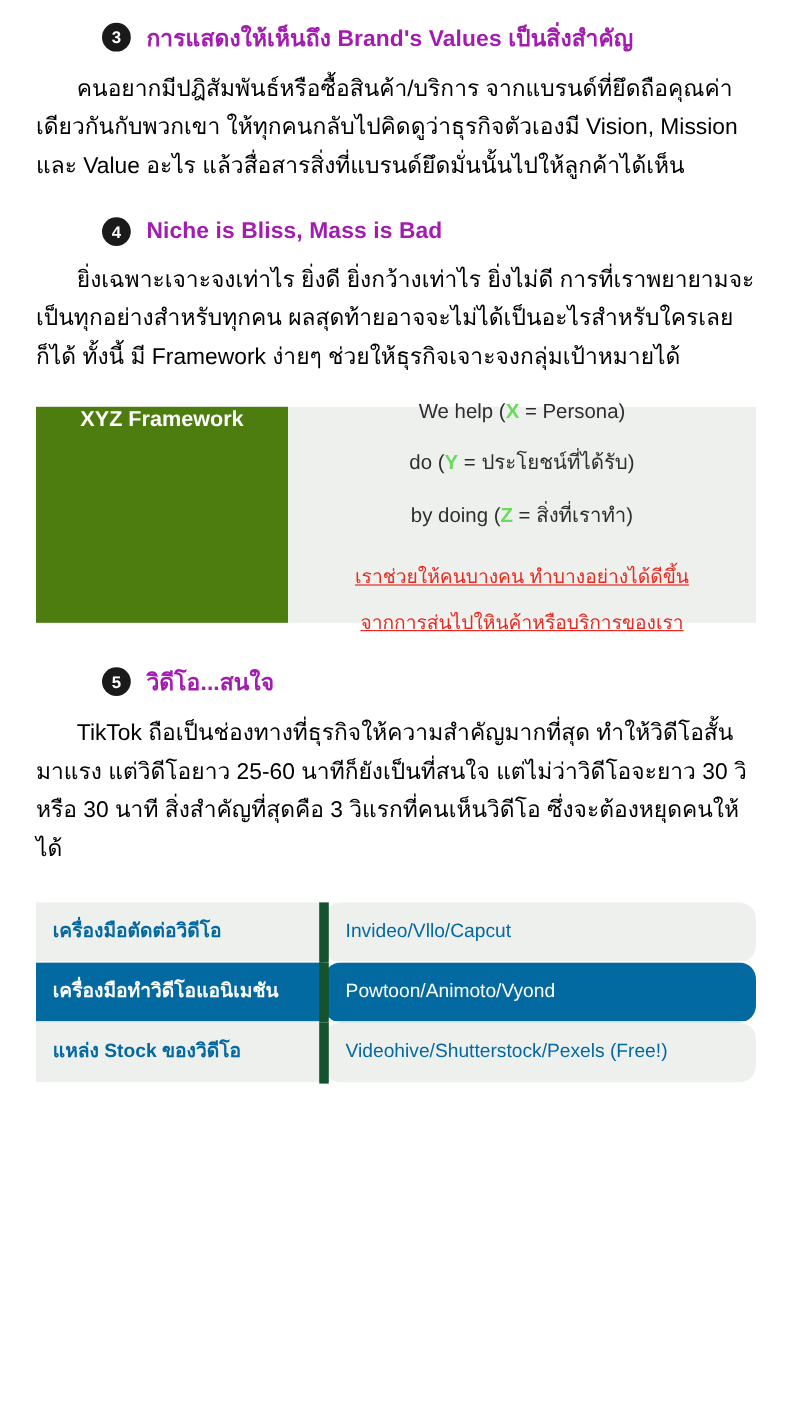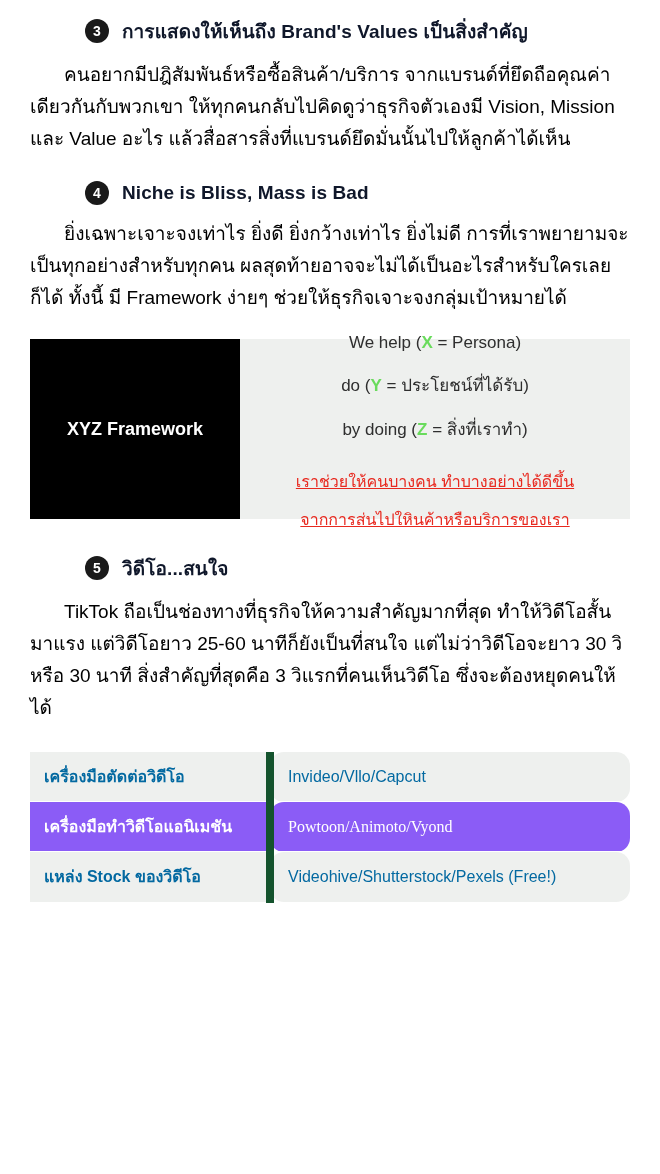--- a/index.html
+++ b/index.html
@@ -35,21 +35,21 @@
     color: #ffffff;
     font-size: 14px;
     font-weight: bold;
     line-height: 24px;
     text-align: center;
     font-family: "Liberation Sans", sans-serif;
   }
   .sec-title {
     font-size: 19px;
     font-weight: bold;
-    color: #0f172a;
+    color: #a21caf;
     letter-spacing: 0.1px;
     white-space: nowrap;
   }
 
   
   .para {
     font-size: 19px;
     line-height: 1.68;
     color: #000000;
     text-align: left;
@@ -59,23 +59,22 @@
 
   
   .xyz-block {
     display: flex;
     margin-top: 26px;
     height: 180px;
     background: #eef0ee;
   }
   .xyz-left {
     flex: 0 0 210px;
-    background: #000000;
+    background: #4d7c0f;
     display: flex;
-    align-items: center;
     justify-content: center;
   }
   .xyz-left-label {
     font-size: 18px;
     font-weight: bold;
     color: #ffffff;
   }
   .xyz-right {
     flex: 1 1 auto;
     display: flex;
@@ -113,21 +112,21 @@
     padding: 13px 14px;
     font-size: 16px;
     line-height: 1.45;
     border-bottom: 1px solid #ffffff;
   }
   .tool-table td.c-left {
     width: 240px;
     font-weight: bold;
   }
   .tool-table tr.row-grey td { background: #eef0ee; color: #0369a1; }
-  .tool-table tr.row-green td { background: #8b5cf6; color: #ffffff; font-family: Liberation Serif, serif; }
+  .tool-table tr.row-green td { background: #0369a1; color: #ffffff; }
   .tool-table tr.row-green td.c-left { color: #ffffff; }
   .tool-table td.c-right {
     border-left: 8px solid #14532d;
     border-radius: 14px;
   }
   .sp-16 { height: 16px; }
   .sp-26 { height: 26px; }
   .sp-34 { height: 34px; }
 </style>
 </head>

